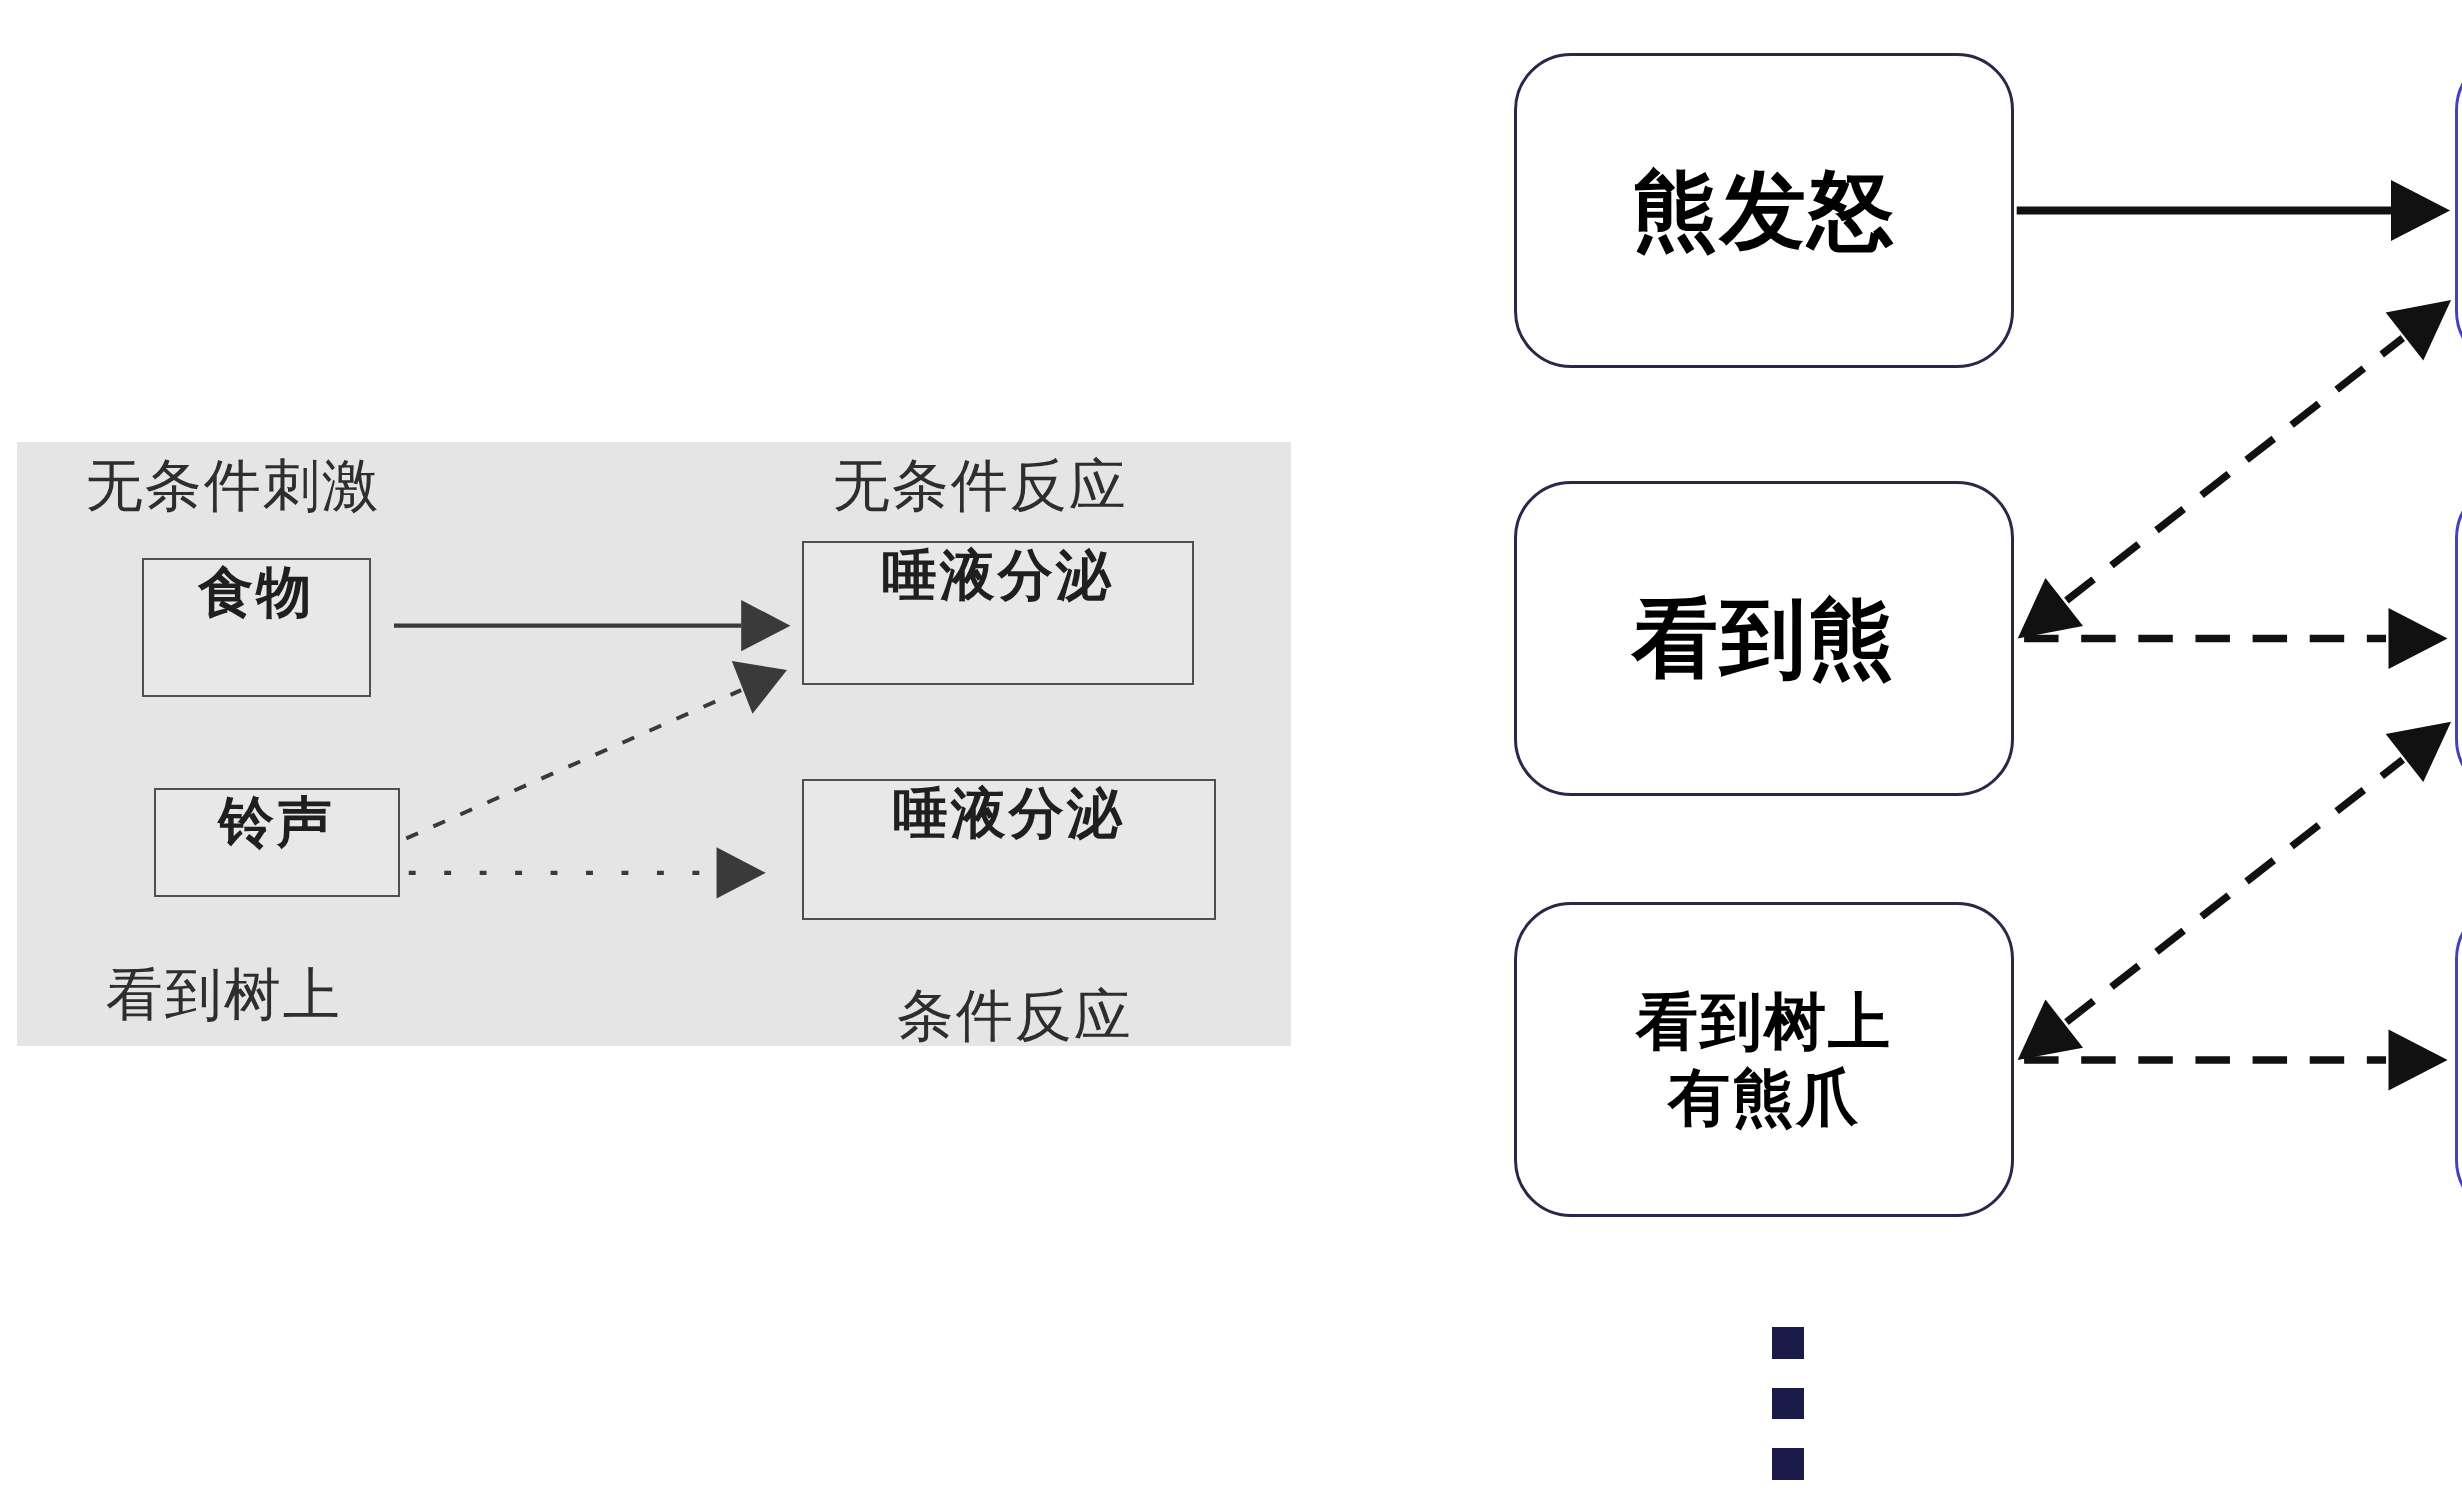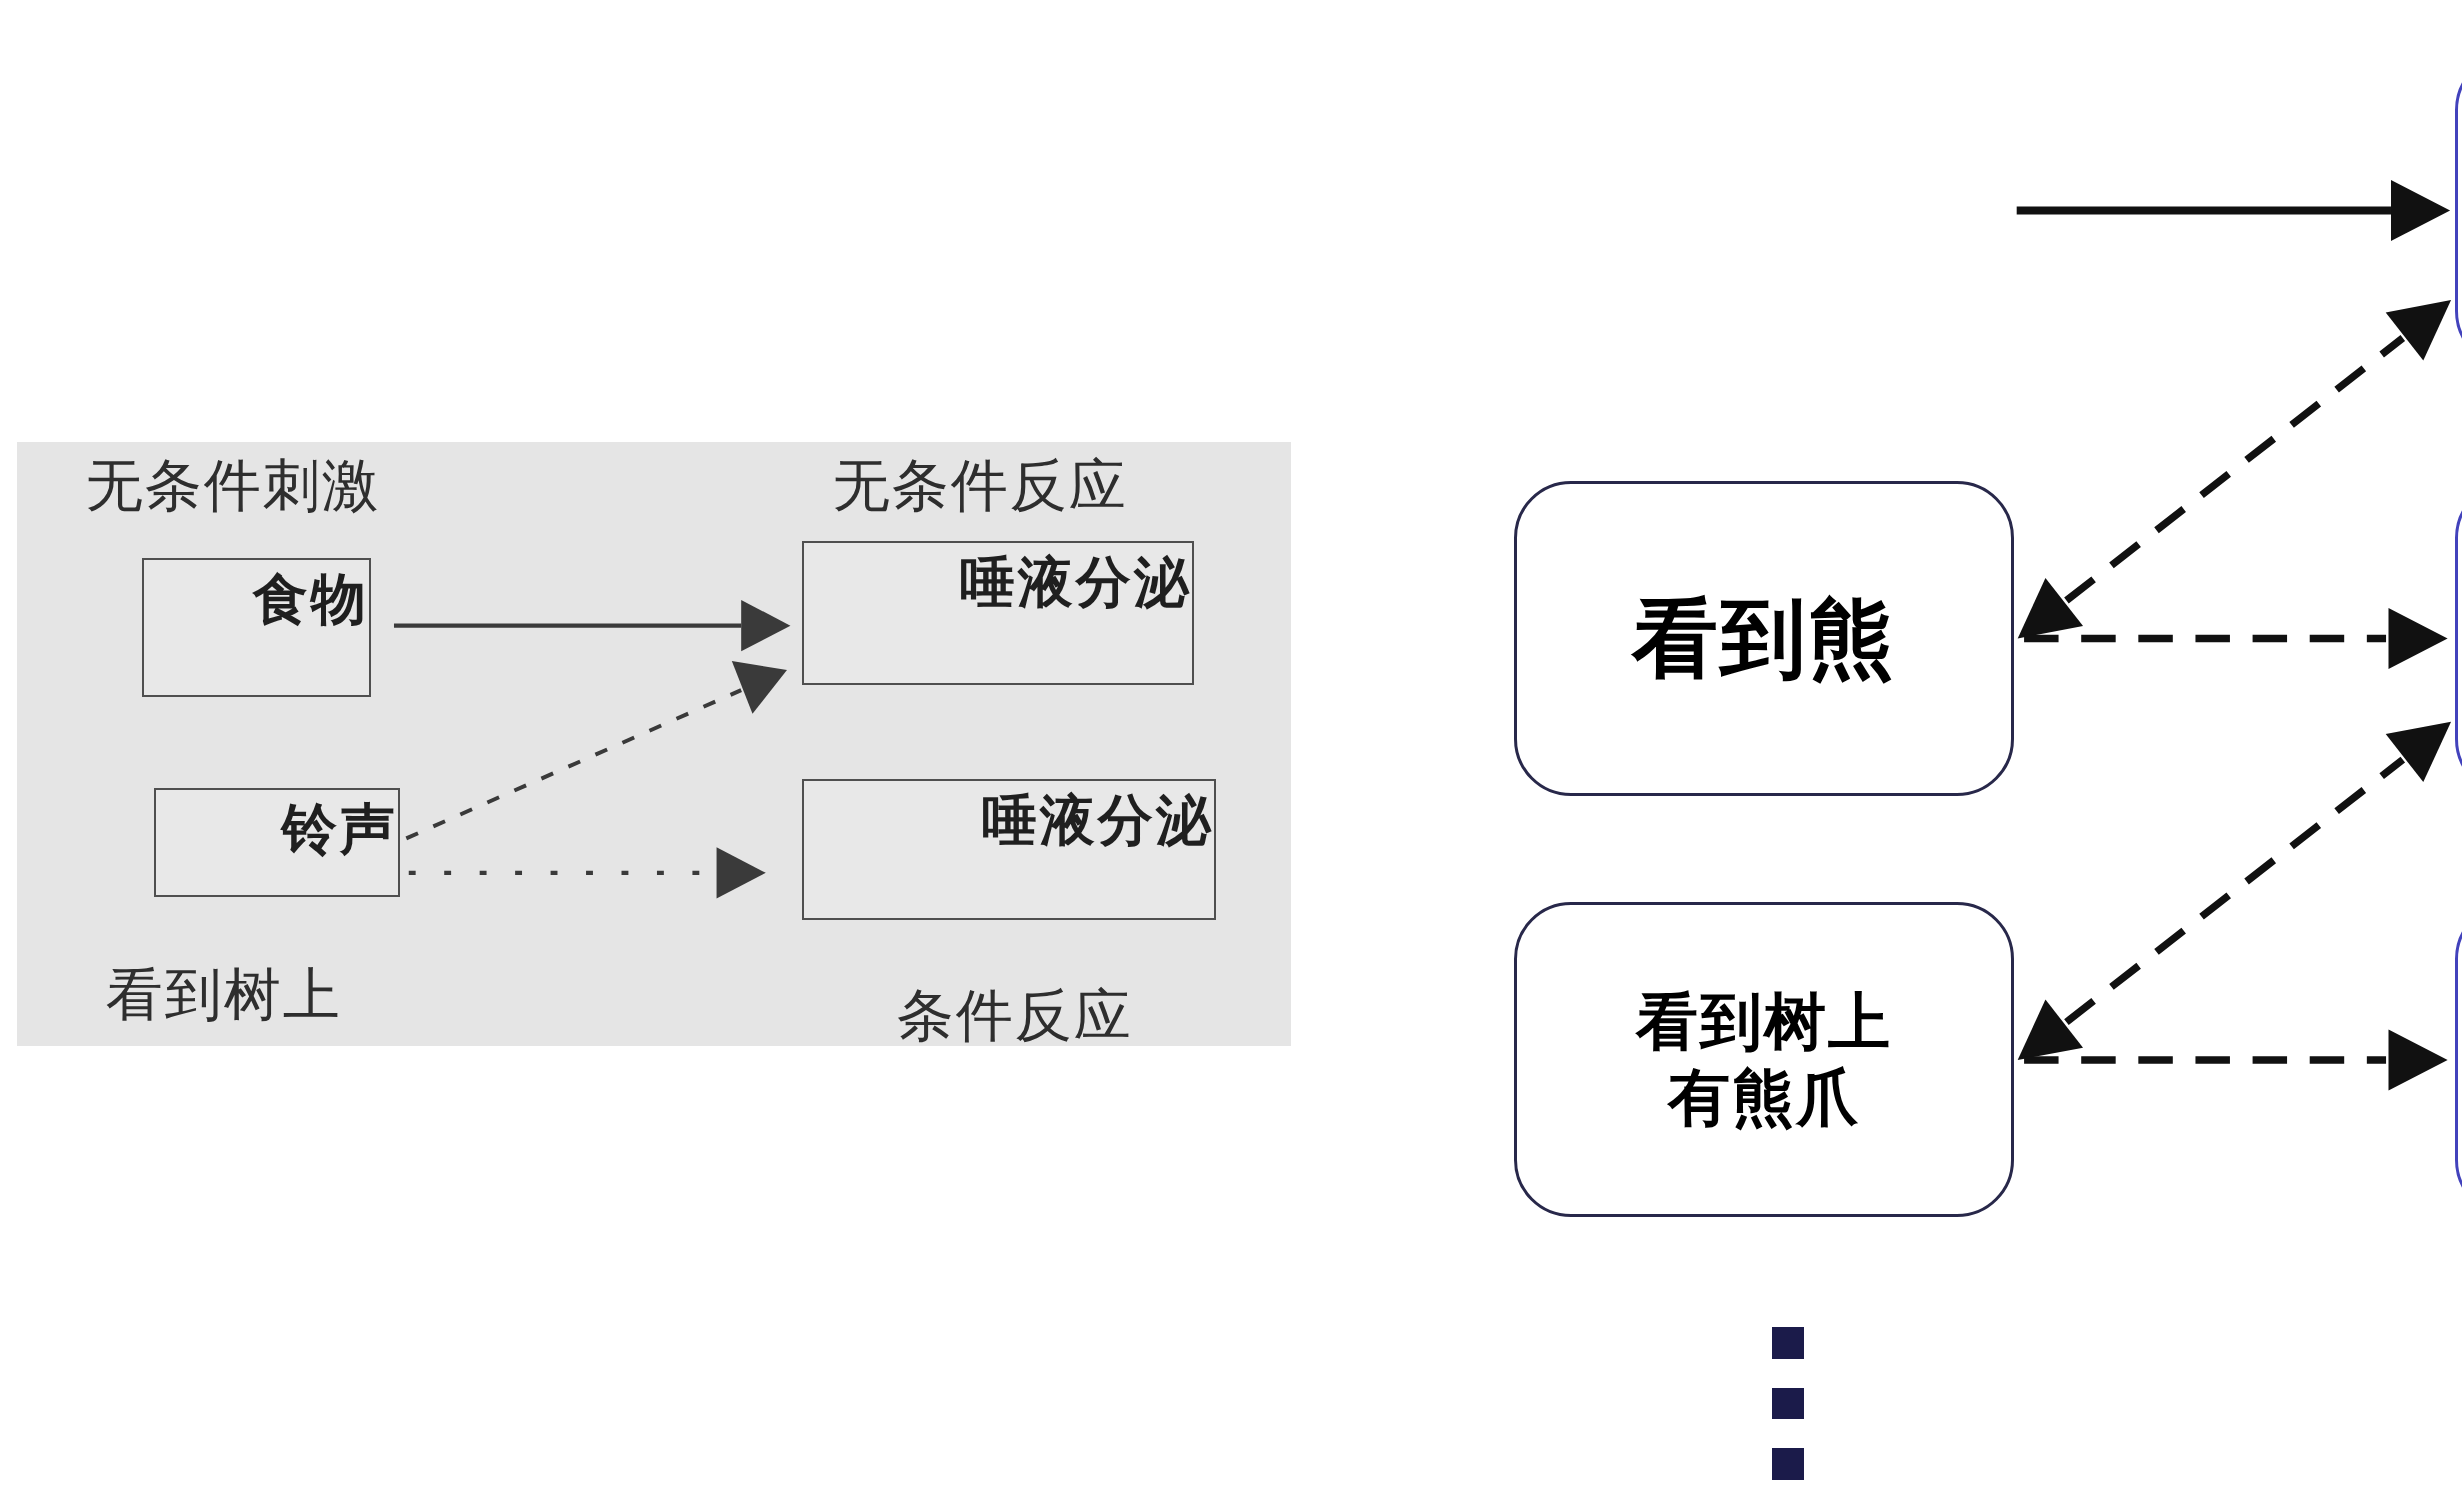--- a/index.html
+++ b/index.html
@@ -8,21 +8,21 @@
     font-family:"DejaVu Sans","Liberation Sans",sans-serif;
   }
   
   .panel{position:absolute;left:16.7px;top:442px;width:1274px;height:604px;background:#e5e5e5;}
   .plabel{
     position:absolute;font-size:57px;font-weight:500;color:#2e2e2e;
     letter-spacing:2px;white-space:nowrap;line-height:1;
   }
   .pbox{
     position:absolute;background:#e8e8e8;border:2.5px solid #4f4f4f;box-sizing:border-box;
-    text-align:right;padding-top:8px;font-size:55px;font-weight:600;color:#1f1f1f;
+    text-align:center;padding-top:1px;font-size:55px;font-weight:600;color:#1f1f1f;
     letter-spacing:3px;line-height:1.15;
   }
   
   .node{
     position:absolute;width:500px;height:315px;background:#ffffff;border-radius:57px;
     box-sizing:border-box;display:flex;align-items:center;justify-content:center;
     text-align:center;color:#000;
   }
   .node--dark{border:3.9px solid #28284a;}
   .node--blue{border:3.9px solid #4242bc;}
@@ -101,20 +101,23 @@
       <line x1="4110" y1="2152" x2="4845" y2="2152" stroke="#111" stroke-width="15" stroke-dasharray="70 46"></line>
       <polygon points="4970,2152 4850,2090 4850,2214" fill="#111"></polygon>
     </g>
 
     <g>
       <path d="M 6090 1335 A 450 480 0 0 1 6310 2150" fill="none" stroke="url(#rg)" stroke-width="305"></path>
       <polygon points="6055,2190 6345,1995 6345,2395" fill="#2c2cec"></polygon>
     </g>
   </svg>
 
+  <div class="node node--dark" style="left:1514px;top:53px">
+    <span class="node__cjk">熊发怒</span>
+  </div>
   <div class="node node--blue" style="left:2455px;top:53px">
     
   </div>
 
   <div class="node node--dark" style="left:1514px;top:481px">
     <span class="node__cjk">看到熊</span>
   </div>
   <div class="node node--blue" style="left:2455px;top:481px">
     
   </div>

